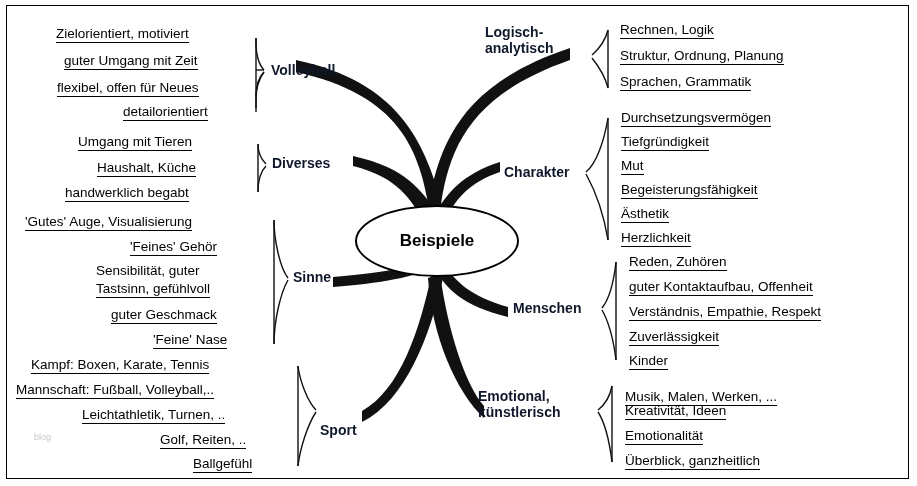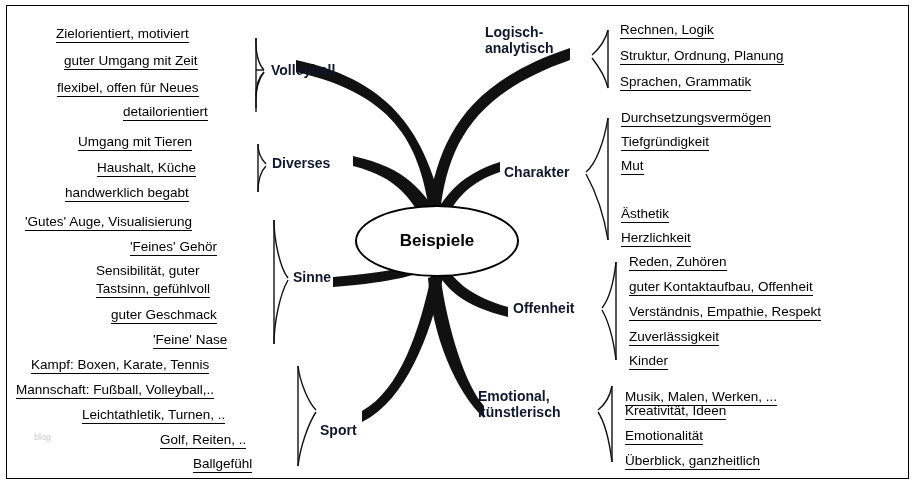--- a/index.html
+++ b/index.html
@@ -183,24 +183,25 @@
     <div>analytisch</div>
   </div>
   <div class="leaf" style="left:620px; top:22px;">Rechnen, Logik</div>
   <div class="leaf" style="left:620px; top:48px;">Struktur, Ordnung, Planung</div>
   <div class="leaf" style="left:620px; top:74px;">Sprachen, Grammatik</div>
 
   <div class="branch-label" style="left:504px; top:164px;">Charakter</div>
   <div class="leaf" style="left:621px; top:110px;">Durchsetzungsvermögen</div>
   <div class="leaf" style="left:621px; top:134px;">Tiefgründigkeit</div>
   <div class="leaf" style="left:621px; top:158px;">Mut</div>
+  <div class="leaf" style="left:621px; top:182px;">Begeisterungsfähigkeit</div>
   <div class="leaf" style="left:621px; top:206px;">Ästhetik</div>
   <div class="leaf" style="left:621px; top:230px;">Herzlichkeit</div>
 
-  <div class="branch-label" style="left:513px; top:300px;">Offenheit</div>
+  <div class="branch-label" style="left:513px; top:300px;">Menschen</div>
   <div class="leaf" style="left:629px; top:254px;text-align:center;">Reden, Zuhören</div>
   <div class="leaf" style="left:629px; top:279px;">guter Kontaktaufbau, Offenheit</div>
   <div class="leaf" style="left:629px; top:304px;">Verständnis, Empathie, Respekt</div>
   <div class="leaf" style="left:629px; top:329px;">Zuverlässigkeit</div>
   <div class="leaf" style="left:629px; top:353px;">Kinder</div>
 
   <div class="branch-label two-line" style="left:478px; top:388px;">
     <div>Emotional,</div>
     <div>künstlerisch</div>
   </div>

